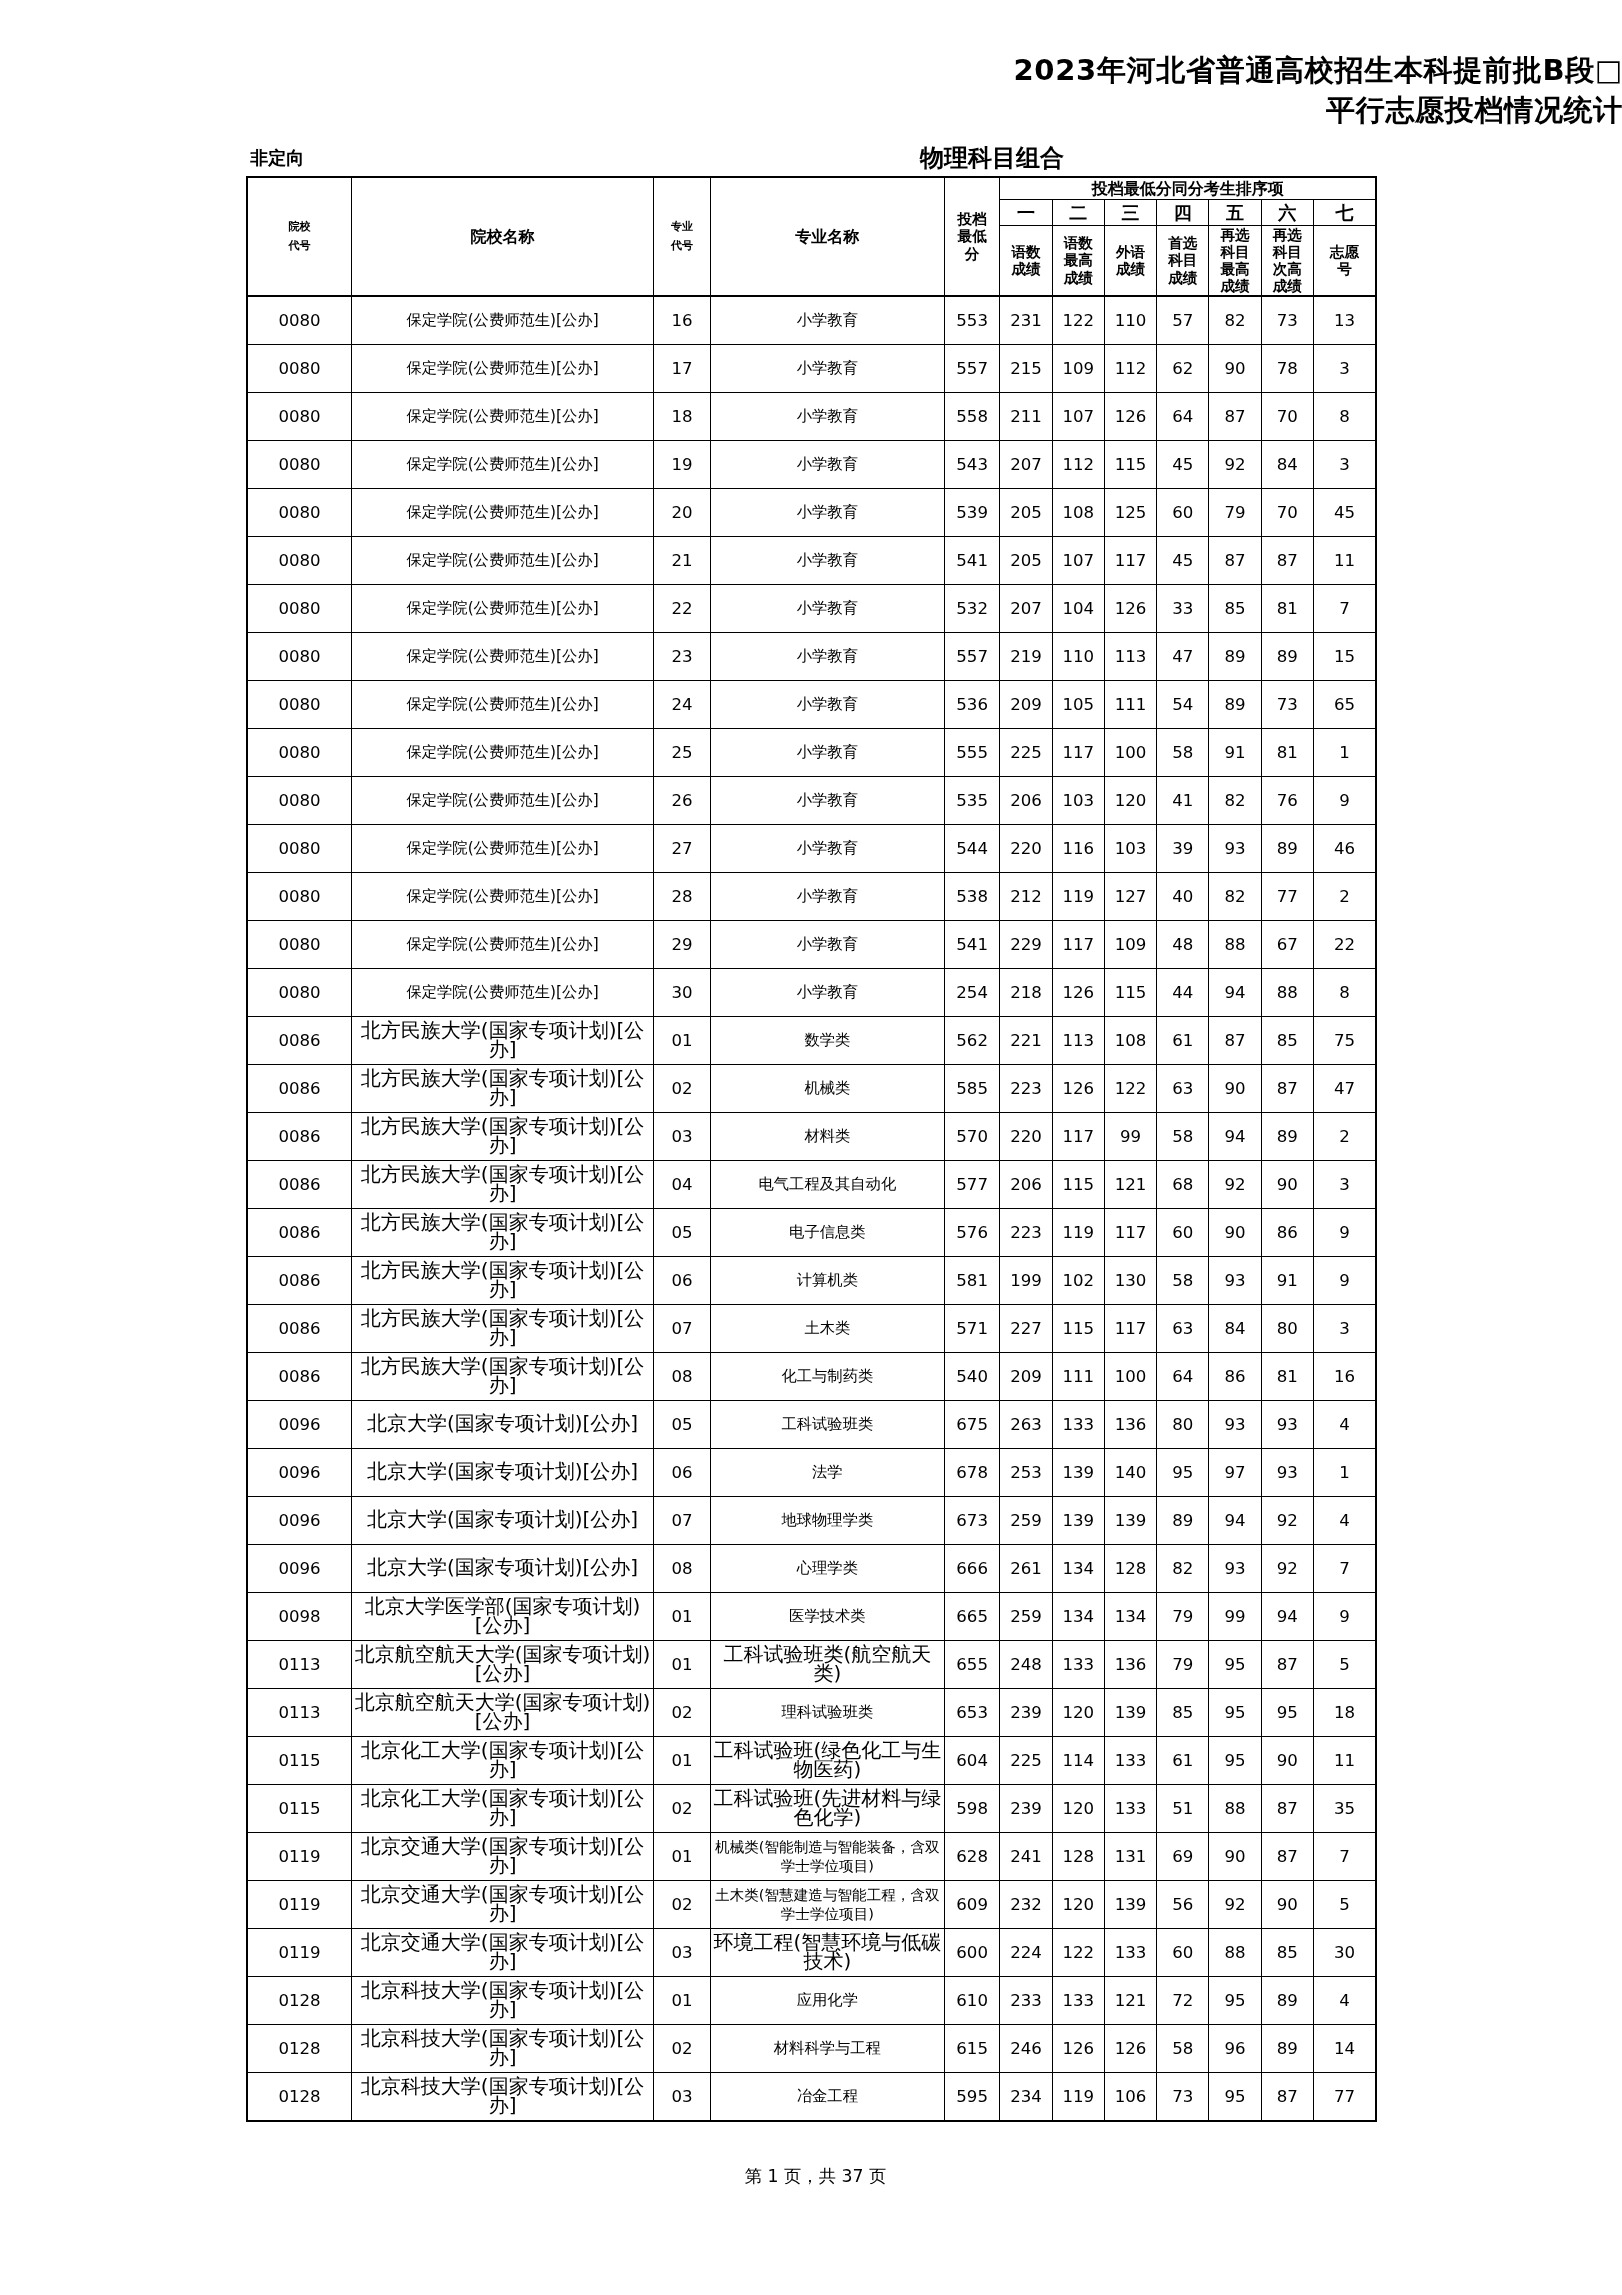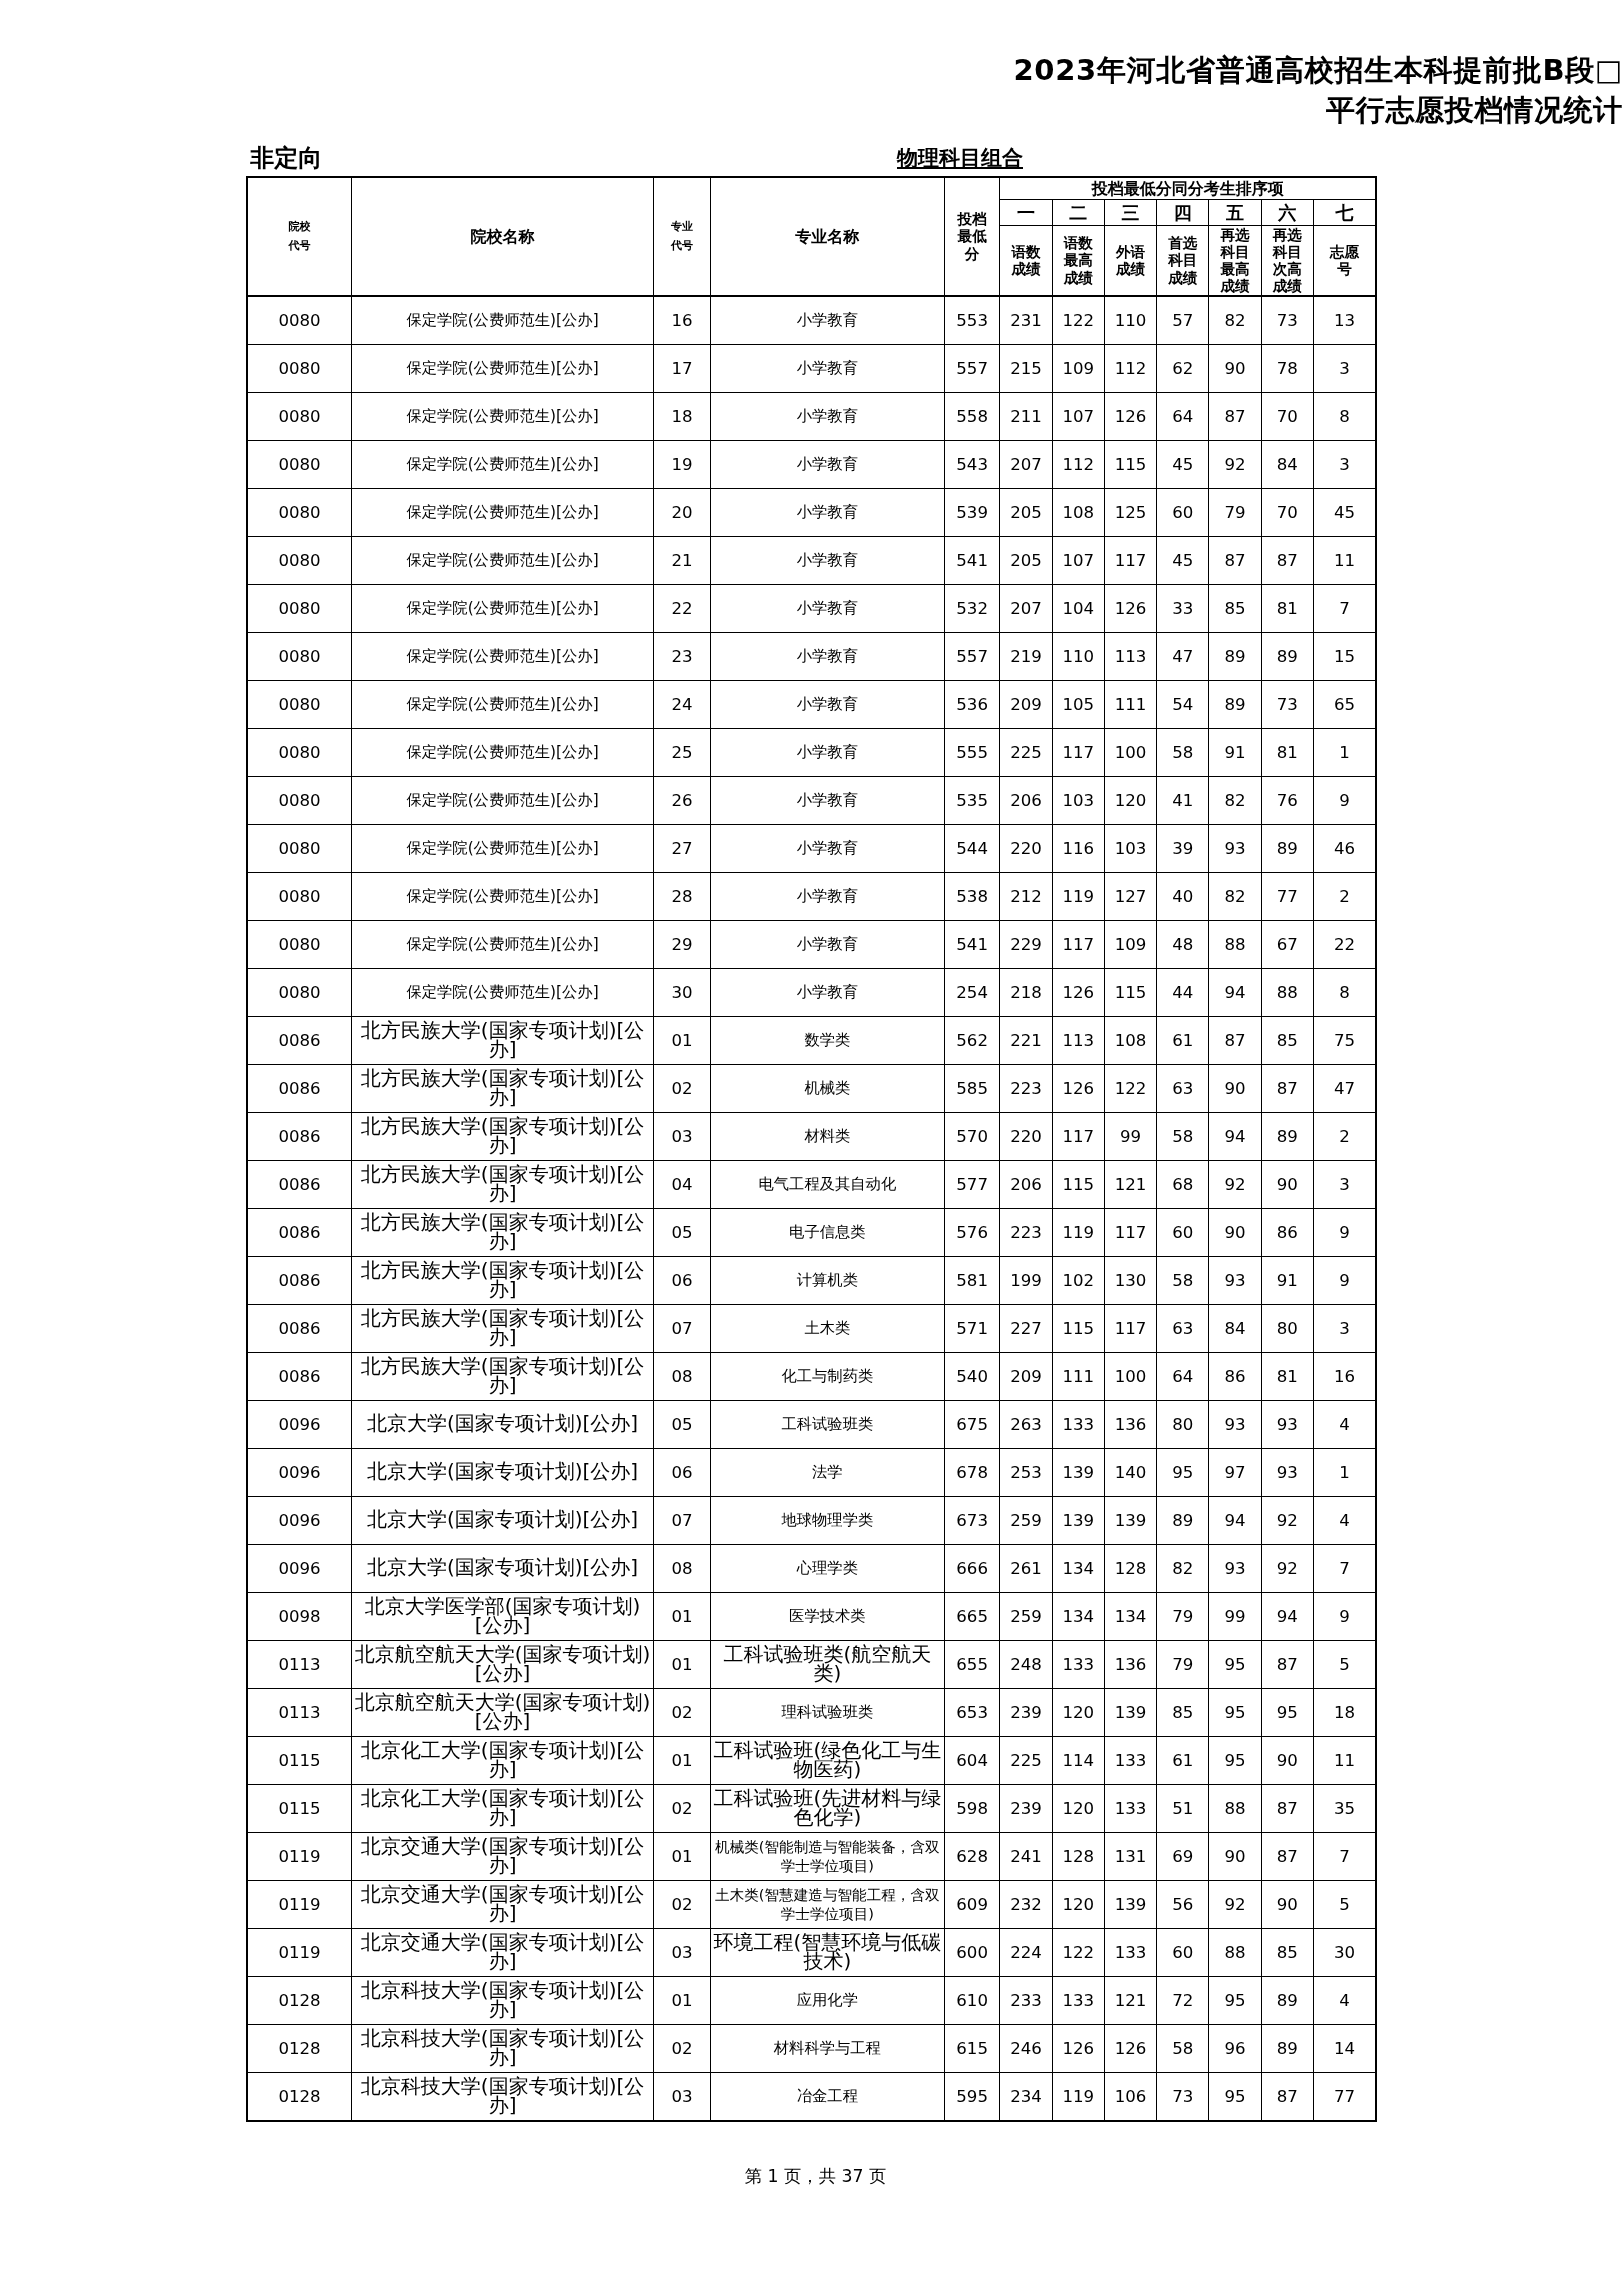--- a/index.html
+++ b/index.html
@@ -38,32 +38,31 @@
   .subhead {
     position: relative;
     width: 1131px;
     margin: 12.5px auto 0 auto;
     height: 33px;
   }
   .subhead .left {
     position: absolute;
     left: 4.2px;
     top: 0;
+    font-size: 18px;
+    font-weight: bold;
+    line-height: 30.5px;
+  }
+  .subhead .center {
+    position: absolute;
+    left: 674px;
+    top: 0;
     font-size: 24px;
     font-weight: bold;
     line-height: 30.5px;
-  }
-  .subhead .center {
-    position: absolute;
-    left: 651px;
-    top: 0;
-    font-size: 21px;
-    font-weight: bold;
-    line-height: 30.5px;
-    text-decoration: underline;
   }
   
   table.main {
     width: 1131px;
     margin: 0 auto;
     border-collapse: collapse;
     table-layout: fixed;
     font-size: 16px;
   }
   table.main th,

